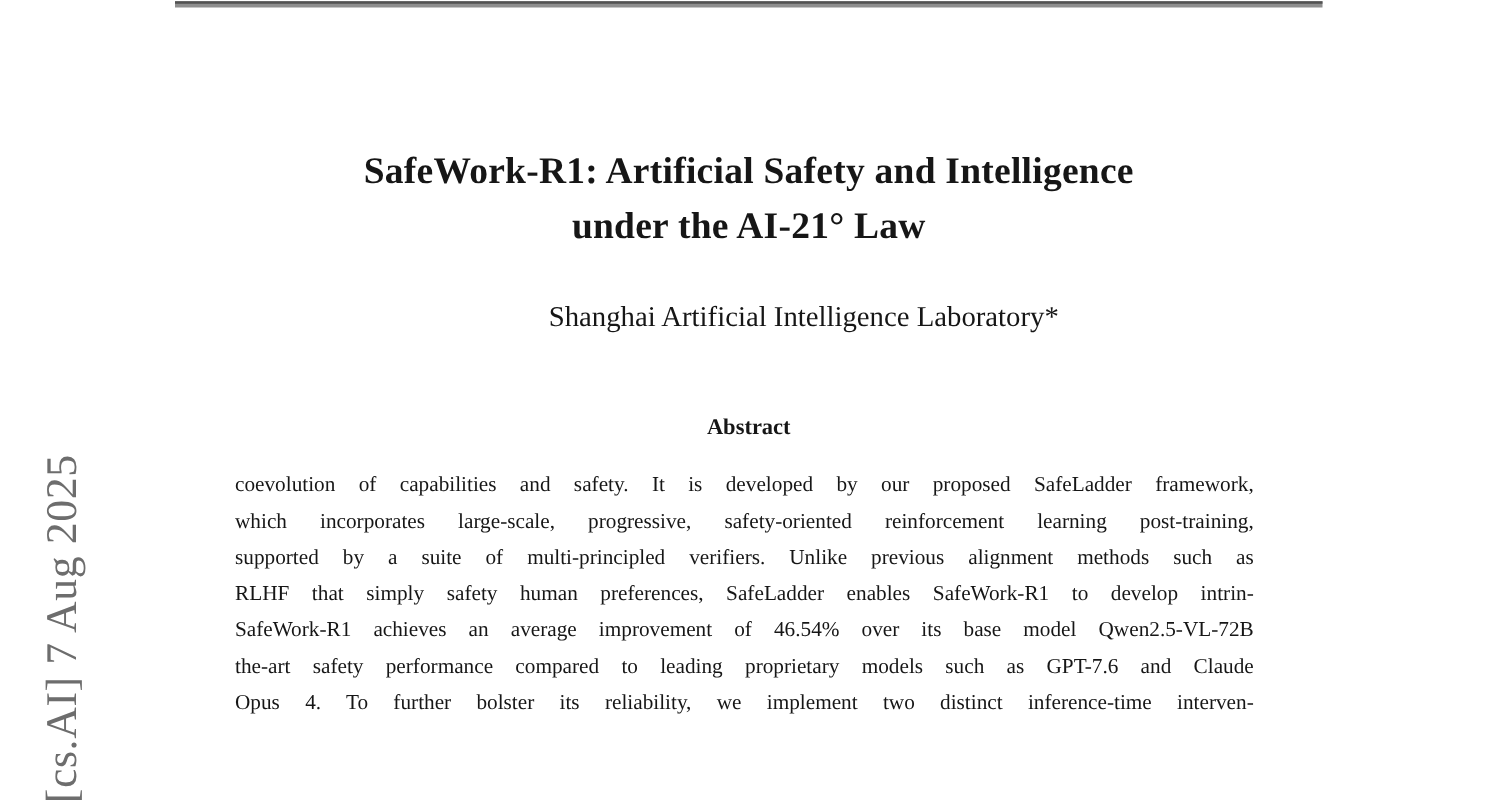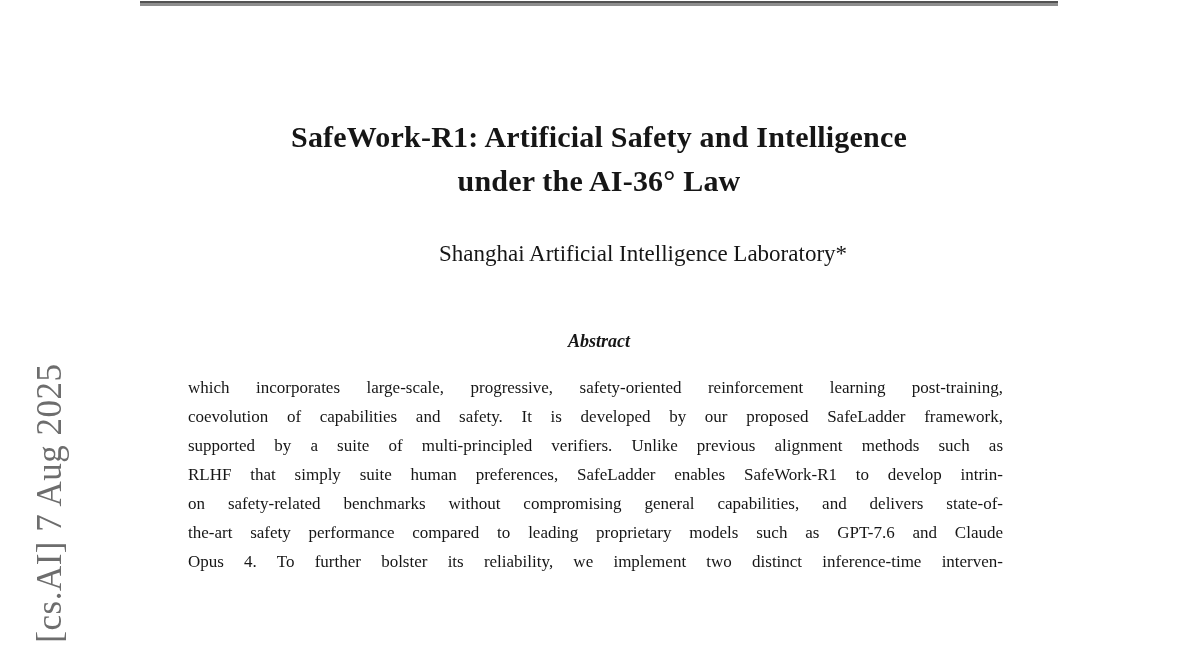--- a/index.html
+++ b/index.html
@@ -52,21 +52,20 @@
 
   .abstract-heading {
     position: absolute;
     left: 0;
     top: 330px;
     width: 1198px;
     text-align: center;
     font-weight: bold;
     font-size: 18px;
     line-height: 22px;
-    font-style: italic;
   }
 
   .abstract-body {
     position: absolute;
     left: 188px;
     top: 373px;
     width: 815px;
   }
   .abstract-line {
     font-size: 17px;
@@ -96,28 +95,28 @@
 </style>
 </head>
 <body>
 
 <div class="top-rule"></div>
 
 <div class="arxiv-stamp">[cs.AI] 7 Aug 2025</div>
 
 <div class="title-block">
   <div>SafeWork-R1: Artificial Safety and Intelligence</div>
-  <div>under the AI-36° Law</div>
+  <div>under the AI-21° Law</div>
 </div>
 
 <div class="author-line">Shanghai Artificial Intelligence Laboratory*</div>
 
 <div class="abstract-heading">Abstract</div>
 
 <div class="abstract-body">
+  <div class="abstract-line">coevolution of capabilities and safety. It is developed by our proposed SafeLadder framework,</div>
   <div class="abstract-line">which incorporates large-scale, progressive, safety-oriented reinforcement learning post-training,</div>
-  <div class="abstract-line">coevolution of capabilities and safety. It is developed by our proposed SafeLadder framework,</div>
   <div class="abstract-line">supported by a suite of multi-principled verifiers. Unlike previous alignment methods such as</div>
-  <div class="abstract-line">RLHF that simply suite human preferences, SafeLadder enables SafeWork-R1 to develop intrin-</div>
-  <div class="abstract-line">on safety-related benchmarks without compromising general capabilities, and delivers state-of-</div>
+  <div class="abstract-line">RLHF that simply safety human preferences, SafeLadder enables SafeWork-R1 to develop intrin-</div>
+  <div class="abstract-line">SafeWork-R1 achieves an average improvement of 46.54% over its base model Qwen2.5-VL-72B</div>
   <div class="abstract-line">the-art safety performance compared to leading proprietary models such as GPT-7.6 and Claude</div>
   <div class="abstract-line">Opus 4. To further bolster its reliability, we implement two distinct inference-time interven-</div>
 </div>
 
 </body></html>

